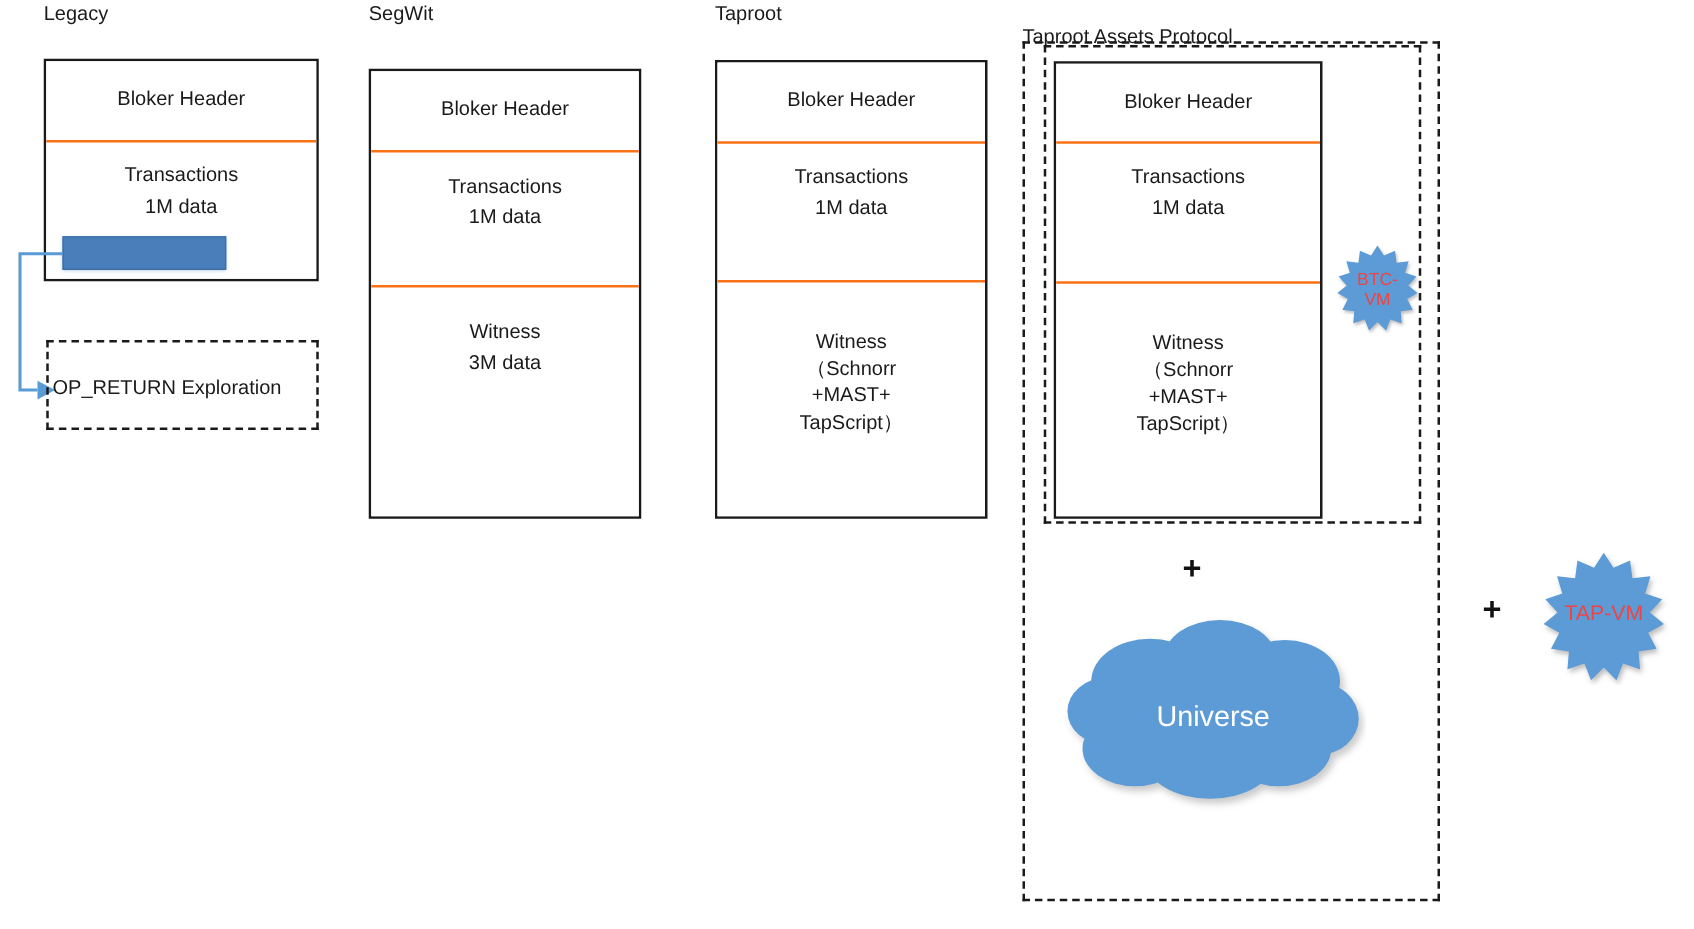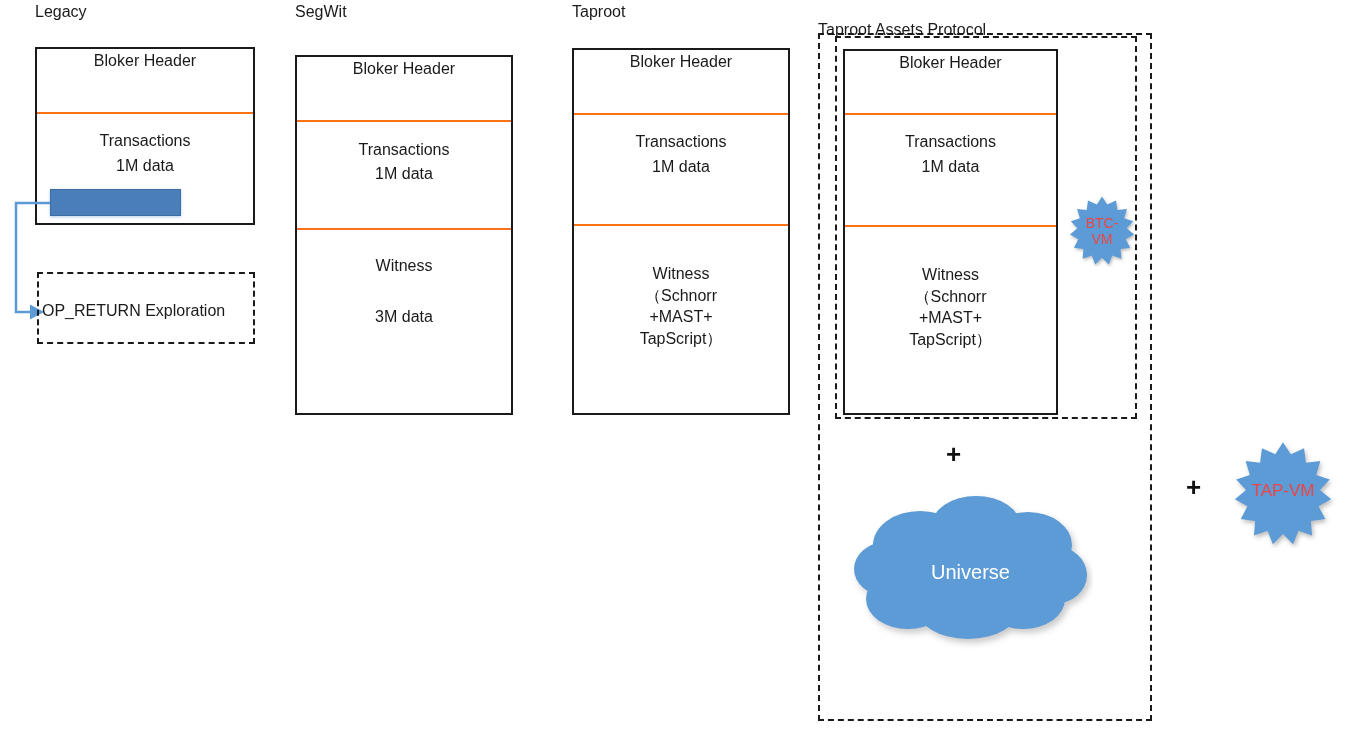--- a/index.html
+++ b/index.html
@@ -36,20 +36,21 @@
     border: 2px solid #1a1a1a;
     background: #ffffff;
     display: flex;
     flex-direction: column;
   }
   .block-cell {
     box-sizing: border-box;
     display: flex;
     flex-direction: column;
     align-items: center;
+    justify-content: center;
     text-align: center;
     font-size: 16px;
     color: #1a1a1a;
     background: #ffffff;
     position: relative;
   }
   .block-cell + .block-cell {
     border-top: 2px solid #f97316;
   }
   .block-cell .line { display: block; line-height: 1.55; }
@@ -93,21 +94,21 @@
     user-select: none;
   }
 
   
   .cloud-wrap { position: absolute; }
   .cloud-label {
     position: absolute;
     left: 0; right: 0;
     text-align: center;
     color: #ffffff;
-    font-size: 20px;
+    font-size: 23px;
     line-height: 1;
     pointer-events: none;
   }
 
   
   .star-wrap { position: absolute; }
   .star-label {
     position: absolute;
     left: 0; right: 0;
     text-align: center;
@@ -150,21 +151,21 @@
   <div class="block-stack" style="left:295px; top:55px; width:218px; height:360px;">
     <div class="block-cell" style="height:63px;">
       <span class="line">Bloker Header</span>
     </div>
     <div class="block-cell" style="height:109px; justify-content:flex-start; padding-top:16px;">
       <span class="line">Transactions</span>
       <span class="line">1M data</span>
     </div>
     <div class="block-cell" style="height:186px; justify-content:flex-start; padding-top:24px;">
       <span class="line">Witness</span>
-      <span class="line" style="margin-top:26px;">3M data</span>
+      <span class="line" style="">3M data</span>
     </div>
   </div>
 
   <div class="block-stack" style="left:572px; top:48px; width:218px; height:367px;">
     <div class="block-cell" style="height:64px;">
       <span class="line">Bloker Header</span>
     </div>
     <div class="block-cell" style="height:112px; justify-content:flex-start; padding-top:15px;">
       <span class="line">Transactions</span>
       <span class="line">1M data</span>

